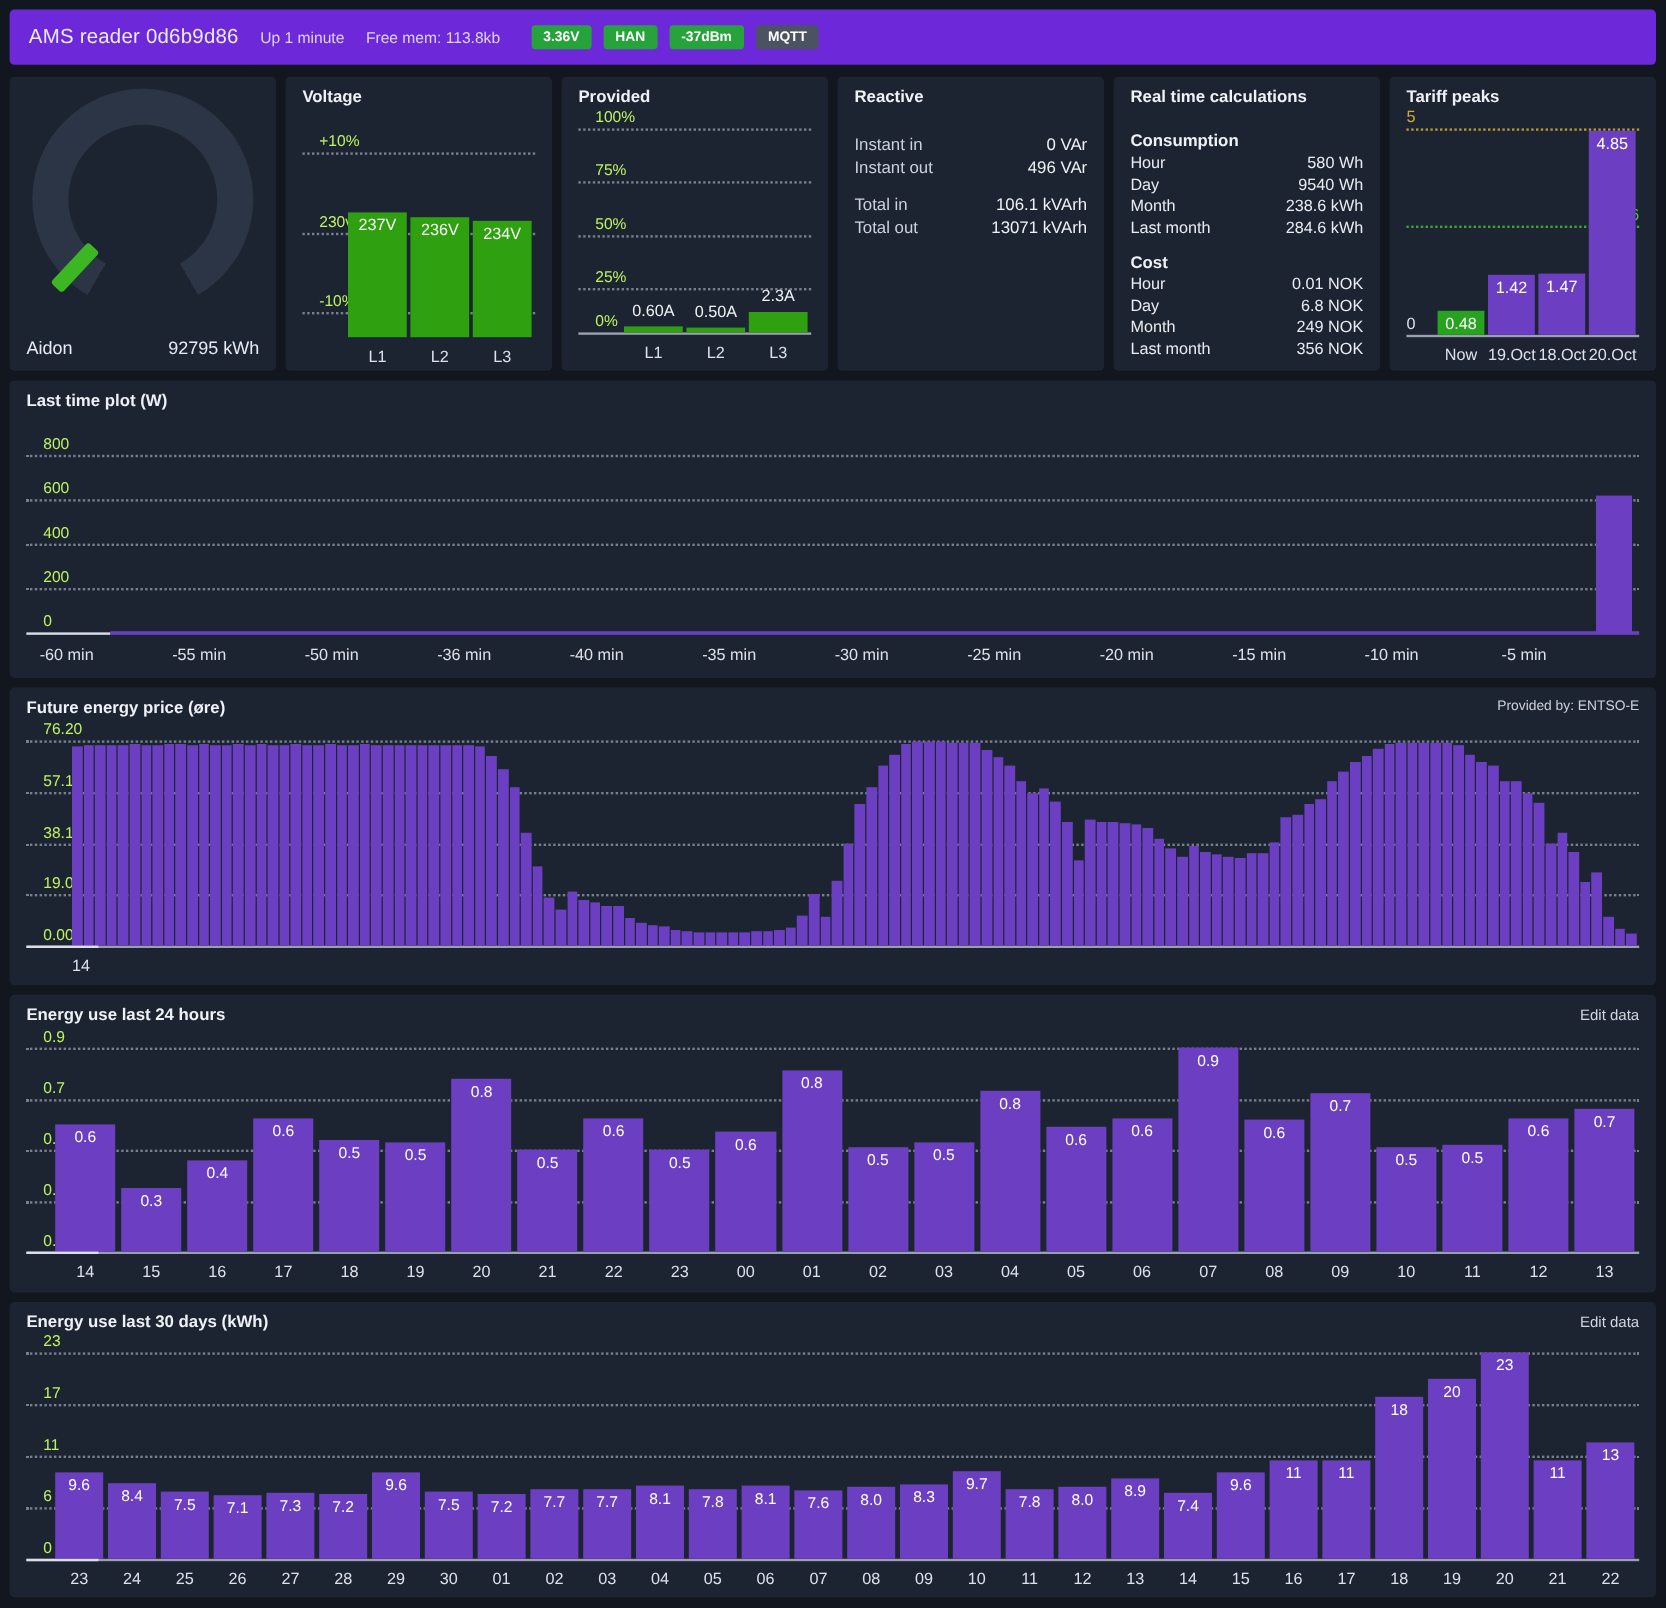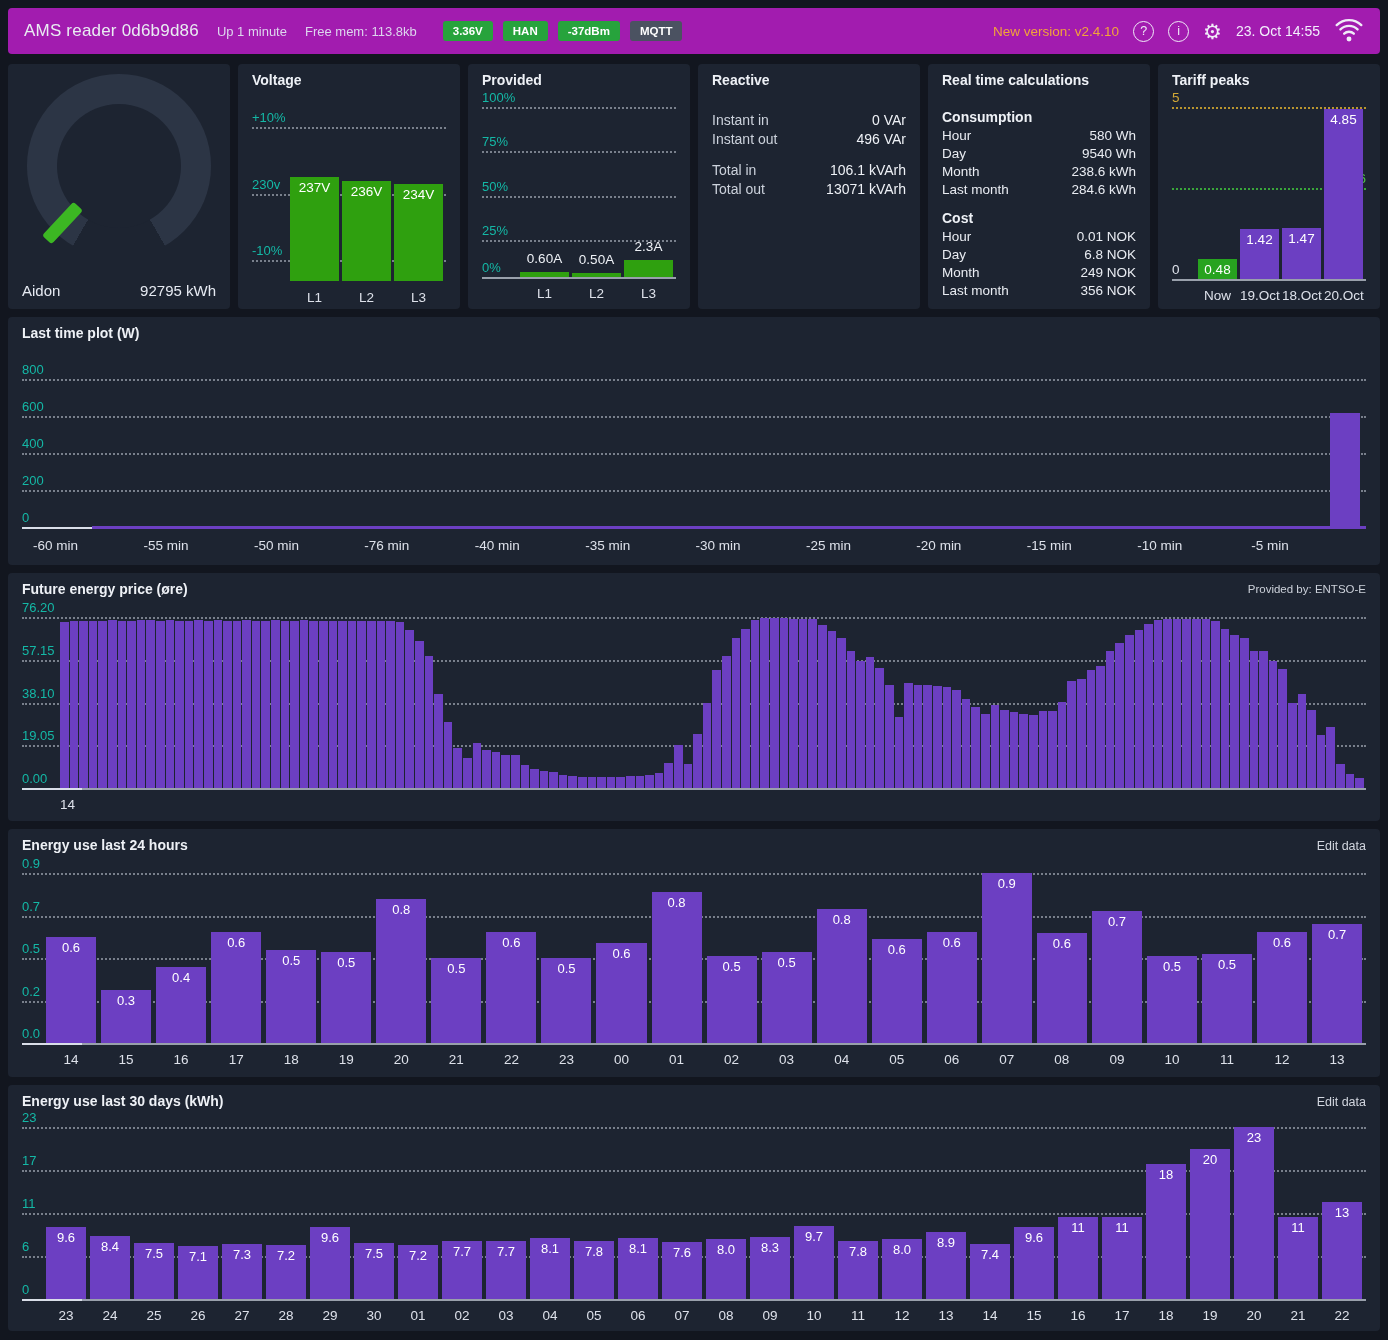--- a/index.html
+++ b/index.html
@@ -1,19 +1,19 @@
 <!DOCTYPE html>
 <html><head>
 <meta charset="utf-8">
 <style>
   html,body{margin:0;padding:0;width:1388px;height:1340px;overflow:hidden;
     background:#12161f;font-family:"Liberation Sans",sans-serif;color:#e9ecf2;}
   .page{box-sizing:border-box;width:1388px;height:1340px;padding:8px;}
   
-  .header{height:46px;background:#a21caf;border-radius:4px;display:flex;align-items:center;
+  .header{height:46px;background:#6d28d9;border-radius:4px;display:flex;align-items:center;
     padding:0 16px;gap:18px;margin-bottom:10px;box-sizing:border-box;}
   .header-title{font-size:17px;font-weight:500;letter-spacing:.2px;}
   .header-meta{font-size:13px;color:#ddd6ee;}
   .badges{display:flex;gap:10px;margin-left:8px;align-items:flex-end;}
   .badge{font-size:11.5px;font-weight:bold;padding:4px 10px;border-radius:3px;color:#fff;}
   .badge.green{background:#27a33c;}
   .badge.gray{background:#4b5261;}
   .header-right{margin-left:auto;display:flex;align-items:center;gap:14px;}
   .new-version{font-size:13.5px;color:#f2a43a;cursor:pointer;}
   .hicon{width:21px;height:21px;border:1.6px solid #f0ecf8;border-radius:50%;display:grid;
@@ -37,21 +37,21 @@
   .g-dir{font-size:15.5px;color:#e3e7ef;}
   .g-power{font-size:30px;margin-top:2px;color:#f4f6fa;}
   .g-power .g-unit{font-size:15px;color:#dfe3ec;}
   .g-price{font-size:15.5px;margin-top:3px;color:#e6eaf2;}
   .g-price .g-punit{font-size:11px;color:#cdd3de;}
   .gauge-footer{position:absolute;left:14px;right:14px;bottom:10px;display:flex;
     justify-content:space-between;font-size:15px;color:#e6eaf2;}
   
   .chart{position:absolute;}
   .gline{position:absolute;left:0;right:0;height:0;border-top:2px dotted rgba(152,159,171,.75);}
-  .glabel{position:absolute;left:0;font-size:13px;color:#14b8a6;white-space:nowrap;}
+  .glabel{position:absolute;left:14px;font-size:13px;color:#bef264;white-space:nowrap;}
   .axis-tick{position:absolute;left:0;bottom:-2px;width:60px;height:2px;background:#d9dee8;z-index:2;}
   .bxl{position:absolute;bottom:-24px;width:100%;text-align:center;font-size:13.5px;color:#dde1ea;}
   .bval{position:absolute;top:3px;width:100%;text-align:center;font-size:13px;color:#fff;}
   
   #v-chart{left:14px;right:14px;top:50px;bottom:28px;}
   #a-chart{left:14px;right:14px;top:36px;bottom:30px;border-bottom:2px solid #99a0ab;}
   .vbars,.abars{position:absolute;left:38px;top:0;bottom:0;display:flex;gap:3px;align-items:flex-end;}
   .vcol{width:49px;position:relative;background:#2fa00f;}
   .vcol .bval{font-size:13.5px;}
   .acol{width:49px;height:100%;position:relative;}
@@ -104,33 +104,20 @@
   <div class="header">
     <div class="header-title">AMS reader 0d6b9d86</div>
     <div class="header-meta">Up 1 minute</div>
     <div class="header-meta">Free mem: 113.8kb</div>
     <div class="badges">
         <span class="badge green">3.36V</span>
         <span class="badge green">HAN</span>
         <span class="badge green">-37dBm</span>
         <span class="badge gray">MQTT</span>
       </div>
-    <div class="header-right">
-      <span class="new-version">New version: v2.4.10</span>
-      <span class="hicon">?</span>
-      <span class="hicon">i</span>
-      <span class="gear">⚙</span>
-      <span class="clock">23. Oct 14:55</span>
-      <svg class="wifi" width="30" height="26" viewBox="0 0 28 24">
-        <circle cx="14" cy="19.5" r="2.3" fill="#f0ecf8"></circle>
-        <path d="M9.5,14.5 a6.5,6.5 0 0 1 9,0" stroke="#f0ecf8" stroke-width="2.2" fill="none" stroke-linecap="round"></path>
-        <path d="M6,10.5 a11.5,11.5 0 0 1 16,0" stroke="#f0ecf8" stroke-width="2.2" fill="none" stroke-linecap="round"></path>
-        <path d="M2.5,6.5 a16.5,16.5 0 0 1 23,0" stroke="#f0ecf8" stroke-width="2.2" fill="none" stroke-linecap="round"></path>
-      </svg>
-    </div>
   </div>
 
   <div class="row1">
 
     <div class="panel">
       <div class="gauge-ring"></div>
       <div class="gauge-needle"></div>
       <div class="gauge-footer">
         <span>Aidon</span>
         <span>92795 kWh</span>
@@ -305,21 +292,21 @@
         <div class="glabel" style="top: calc(50% - 17px);">400</div>
         <div class="gline" style="top: 75%;"></div>
         <div class="glabel" style="top: calc(75% - 17px);">200</div>
         <div class="glabel" style="top: calc(100% - 17px);">0</div>
         <div class="rt-tick"></div>
         <div class="rt-base"></div>
         <div class="rt-spike" style="height: 77.5%;"></div>
         <div class="rt-xl" style="left: 2.5%;">-60 min</div>
         <div class="rt-xl" style="left: 10.715%;">-55 min</div>
         <div class="rt-xl" style="left: 18.93%; text-align: center;">-50 min</div>
-        <div class="rt-xl" style="left: 27.145%;">-76 min</div>
+        <div class="rt-xl" style="left: 27.145%;">-36 min</div>
         <div class="rt-xl" style="left: 35.36%;">-40 min</div>
         <div class="rt-xl" style="left: 43.575%;">-35 min</div>
         <div class="rt-xl" style="left: 51.79%;">-30 min</div>
         <div class="rt-xl" style="left: 60.005%;">-25 min</div>
         <div class="rt-xl" style="left: 68.22%;">-20 min</div>
         <div class="rt-xl" style="left: 76.435%;">-15 min</div>
         <div class="rt-xl" style="left: 84.65%;">-10 min</div>
         <div class="rt-xl" style="left: 92.865%;">-5 min</div>
       </div>
   </div>

